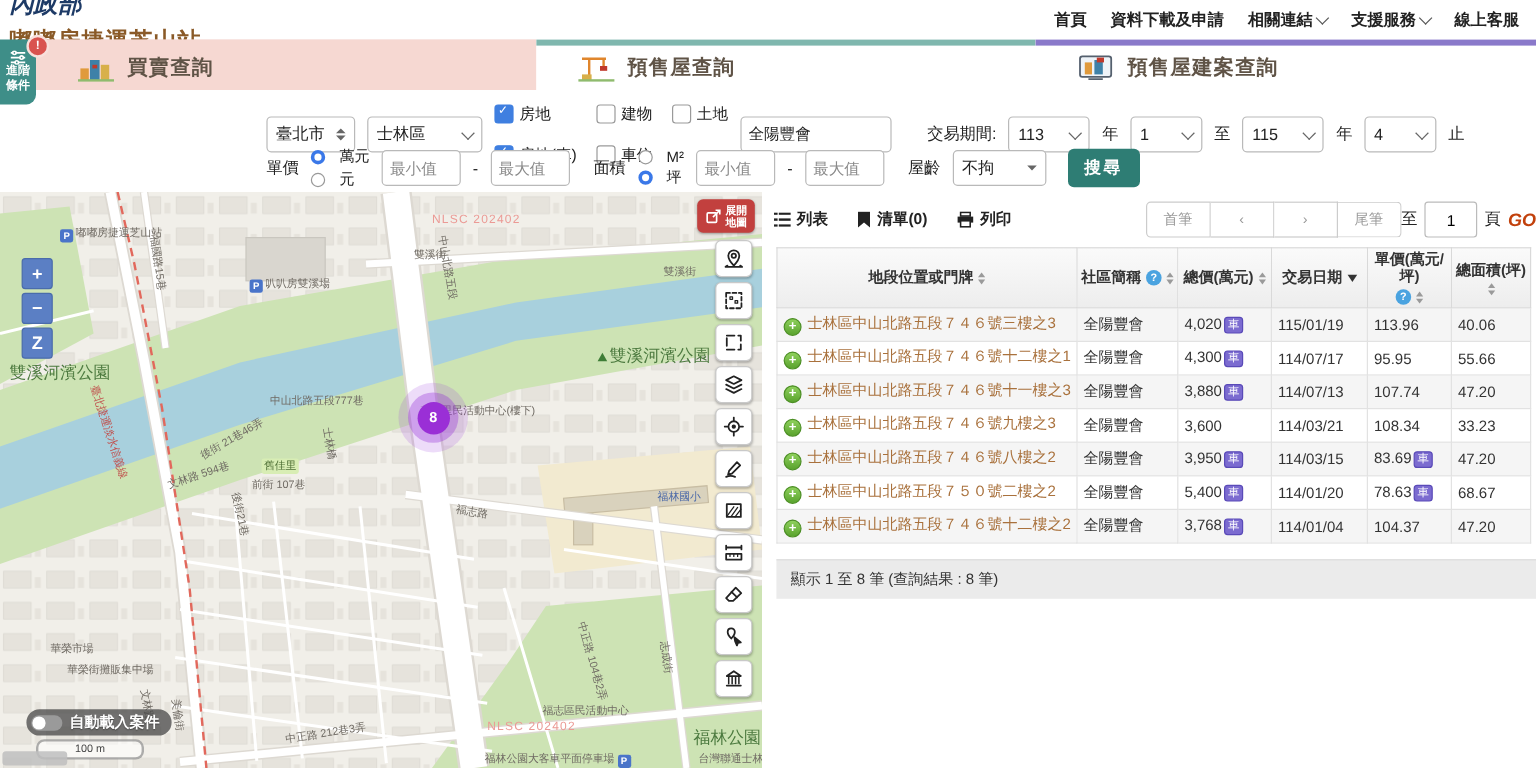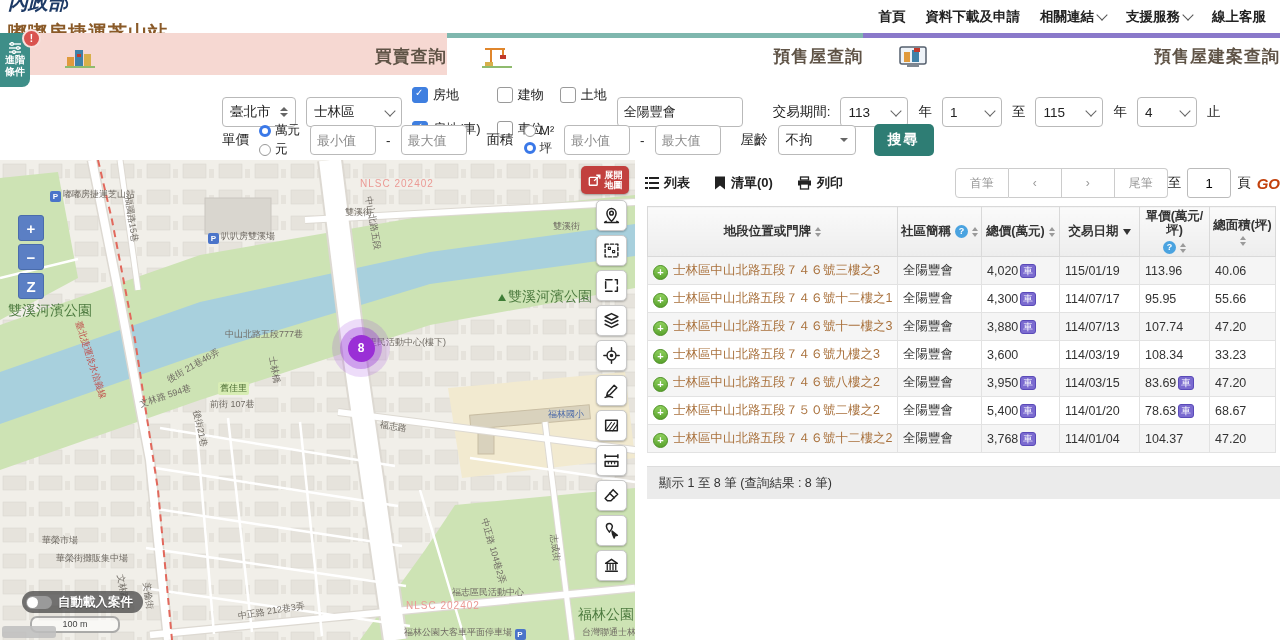--- a/index.html
+++ b/index.html
@@ -11,21 +11,21 @@
   .brand{display:flex;align-items:flex-start;gap:4px;padding-left:8px;flex-direction:column;}
   .brand .agency{font-size:20px;font-weight:bold;color:#1d3a66;font-family:"Liberation Serif","DejaVu Serif",serif;font-style:italic;}
   .brand .main{font-size:19px;font-weight:bold;color:#8a5a28;letter-spacing:1px;}
   .brand .suffix{font-size:19px;font-weight:bold;color:#3a67ad;letter-spacing:1px;}
   .topnav{margin-left:auto;display:flex;gap:20px;padding-right:14px;}
   .topnav .nav-item{font-size:13.5px;color:#222;font-weight:bold;cursor:pointer;display:flex;align-items:center;gap:4px;}
   .chev{width:7px;height:7px;border-right:1.5px solid #555;border-bottom:1.5px solid #555;transform:rotate(45deg);margin-top:-3px;}
 
   
   .tabs{position:absolute;left:30px;top:33px;width:1250px;height:42px;display:flex;}
-  .tab{flex:1;background:#fff;display:flex;align-items:center;justify-content:space-between;gap:10px;border-top:5px solid transparent;cursor:pointer;padding-left:34px;}
+  .tab{flex:1;background:#fff;display:flex;align-items:center;justify-content:flex-start;gap:10px;border-top:5px solid transparent;cursor:pointer;padding-left:34px;}
   .tab .tab-label{font-size:17px;font-weight:bold;color:#5f5346;letter-spacing:1px;}
   .tab.t1{background:#f6d8d2;border-top-color:#f6d8d2;}
   .tab.t2{border-top-color:#a89a4a;}
   .tab.t3{border-top-color:#7fb7ae;}
   .tab.t4{border-top-color:#8a79ca;}
   .tab-ico{width:32px;height:24px;display:inline-block;}
 
   
   .adv{position:absolute;left:0;top:33px;width:30px;height:54px;background:#3e8e88;border-radius:0 0 8px 0;display:flex;flex-direction:column;align-items:center;justify-content:center;color:#fff;cursor:pointer;z-index:6;}
   .adv .adv-line{font-size:10px;line-height:12px;font-weight:bold;}
@@ -42,21 +42,21 @@
   .tri-dn{width:0;height:0;border-left:4px solid transparent;border-right:4px solid transparent;border-top:4px solid #666;}
   .chev-dn{width:7px;height:7px;border-right:1.5px solid #666;border-bottom:1.5px solid #666;transform:rotate(45deg);margin:-3px 0 0 6px;}
   .inp{height:28px;border:1px solid #b9b9b9;border-radius:4px;padding:0 6px;font-size:13px;color:#222;font-family:inherit;}
   .inp::placeholder{color:#8a8a8a;}
   .cbgrid{display:grid;grid-template-columns:auto auto auto;column-gap:18px;row-gap:3px;gap:16px;}
   .cb{display:flex;align-items:center;gap:5px;font-size:13px;color:#222;cursor:pointer;}
   .box{width:14px;height:14px;border:1px solid #9a9a9a;border-radius:3px;background:#fff;position:relative;}
   .box.on{background:#3f7fe0;border-color:#3f7fe0;}
   .box.on::after{content:"✓";position:absolute;left:2px;top:-1px;color:#fff;font-size:10px;font-weight:bold;}
   .radstack{display:flex;flex-direction:column;gap:2px;}
-  .rad{display:flex;align-items:center;gap:4px;font-size:12.5px;color:#222;cursor:pointer;}
+  .rad{display:flex;align-items:center;gap:12px;font-size:12.5px;color:#222;cursor:pointer;}
   .dot{width:12px;height:12px;border:1px solid #999;border-radius:50%;background:#fff;box-sizing:border-box;}
   .dot.on{border:3.5px solid #3a78e8;}
   .flabel{font-size:13.5px;color:#222;}
   .search-btn{height:32px;padding:0 14px;background:#2e7d74;color:#fff;font-size:14px;font-weight:bold;border:none;border-radius:5px;cursor:pointer;letter-spacing:2px;}
 
   
   .map{position:absolute;left:0;top:160px;width:635px;height:480px;overflow:hidden;background:#f1efe9;}
   .map svg.base{position:absolute;left:0;top:0;}
   .mlabel{position:absolute;font-size:9px;color:#6f6a63;white-space:nowrap;transform-origin:left center;}
   .mlabel.park{color:#4c7a3f;font-size:14px;}
@@ -622,21 +622,21 @@
     <td>114/07/13</td>
     <td><span>107.74</span></td>
     <td>47.20</td>
   </tr>
 
 
   <tr>
     <td><span class="plus">+</span><span class="addr">士林區中山北路五段７４６號九樓之3</span></td>
     <td>全陽豐會</td>
     <td><span>3,600</span></td>
-    <td>114/03/19</td>
+    <td>114/03/21</td>
     <td><span>108.34</span></td>
     <td>33.23</td>
   </tr>
 
   <tr>
     <td><span class="plus">+</span><span class="addr">士林區中山北路五段７４６號八樓之2</span></td>
     <td>全陽豐會</td>
     <td><span>3,950</span><span class="carbadge">車</span></td>
     <td>114/03/15</td>
     <td><span>83.69</span><span class="carbadge">車</span></td>

